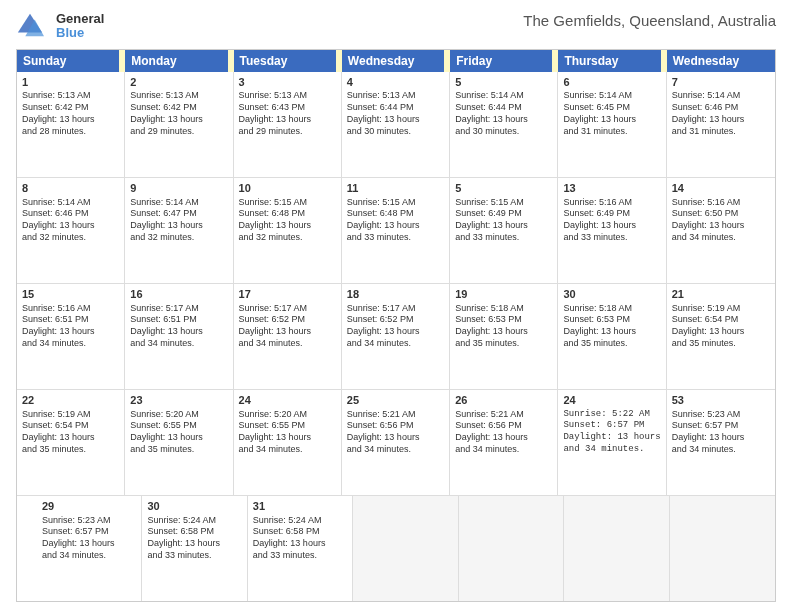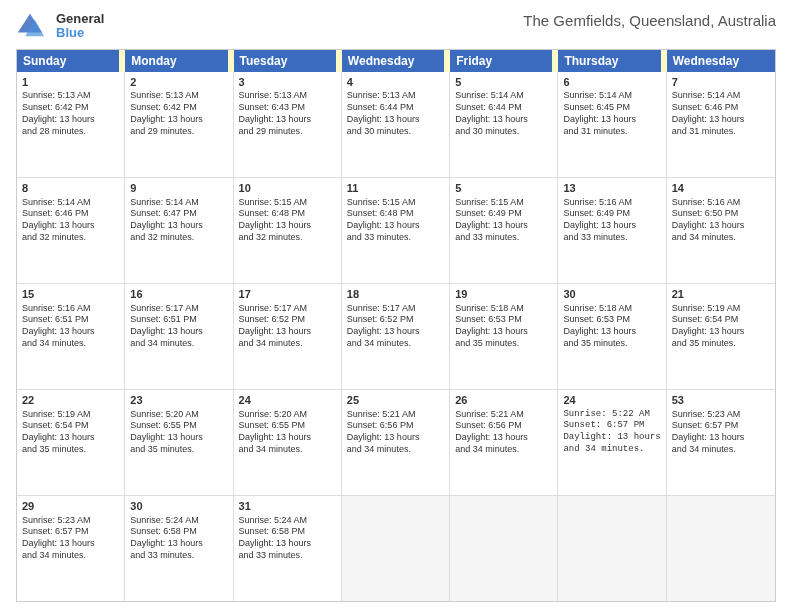--- a/index.html
+++ b/index.html
@@ -78,21 +78,21 @@
       flex: 1;
       display: flex;
       flex-direction: column;
     }
     .cal-week {
       display: grid;
       grid-template-columns: repeat(7, 1fr);
       flex: 1;
       border-bottom: 1px solid #ddd;
     }
-    .cal-week:last-child { border-bottom: none; }
+    .cal-week:last-child { border-bottom: none; margin-left: 20px; }
     .cal-cell {
       padding: 3px 5px;
       border-right: 1px solid #ddd;
       font-size: 9.2px;
       color: #333;
       line-height: 1.35;
       vertical-align: top;
       background: #fff;
     }
     .cal-cell:last-child { border-right: none; }

